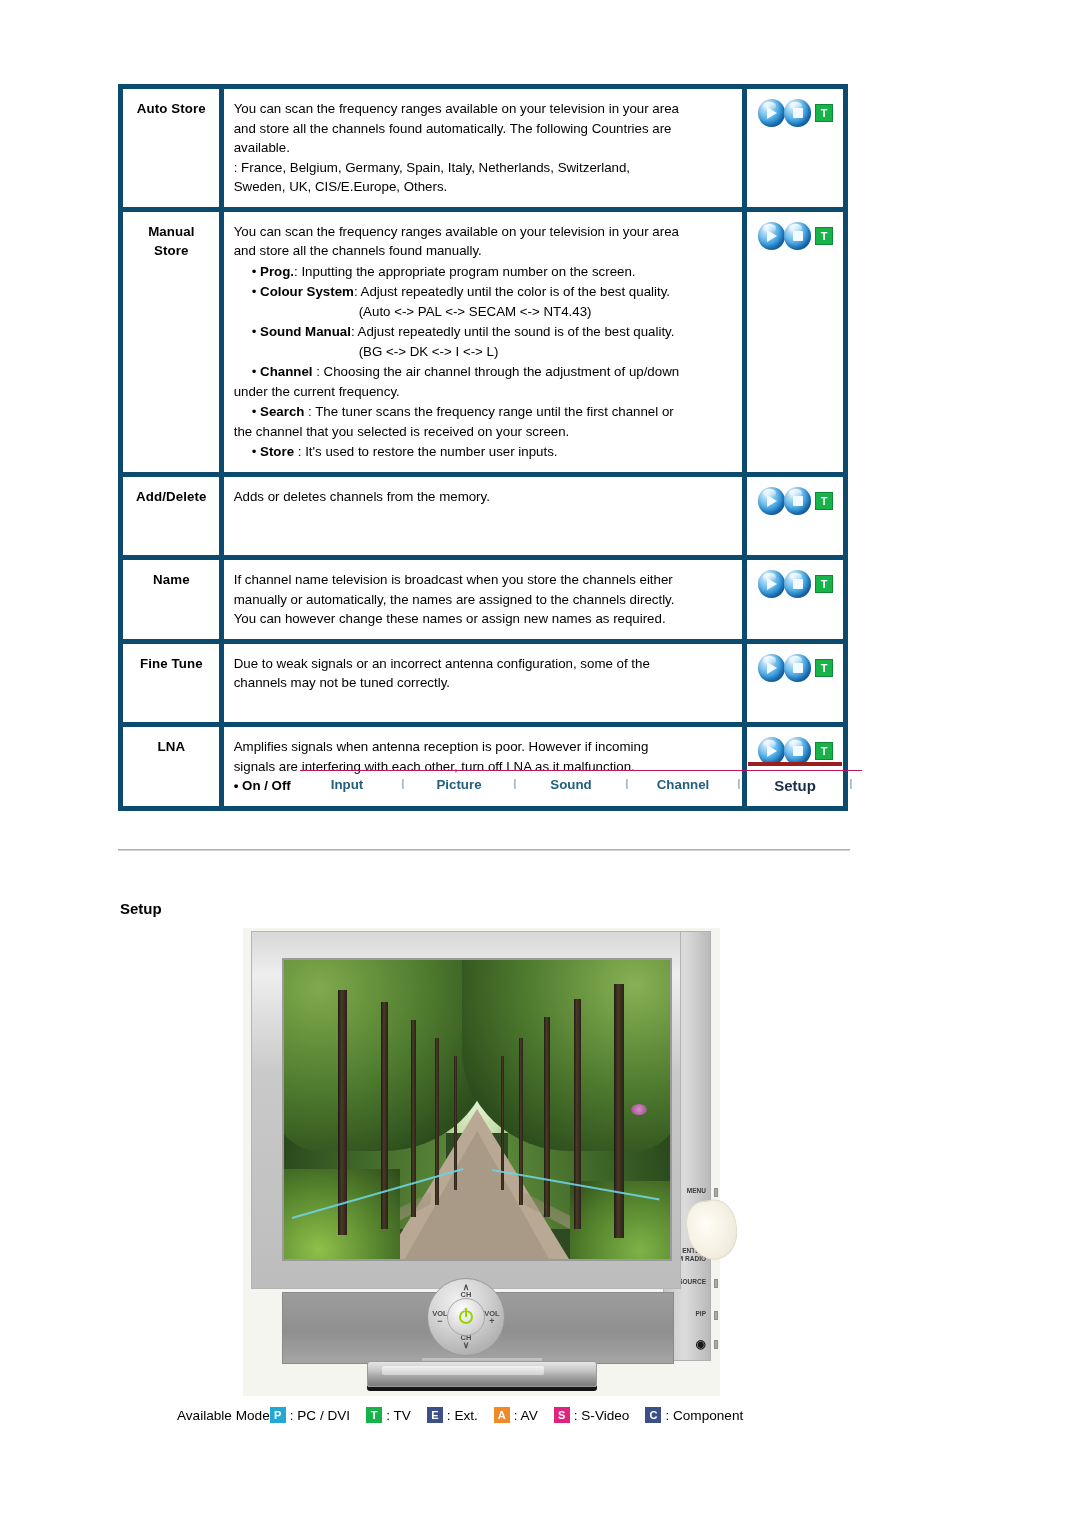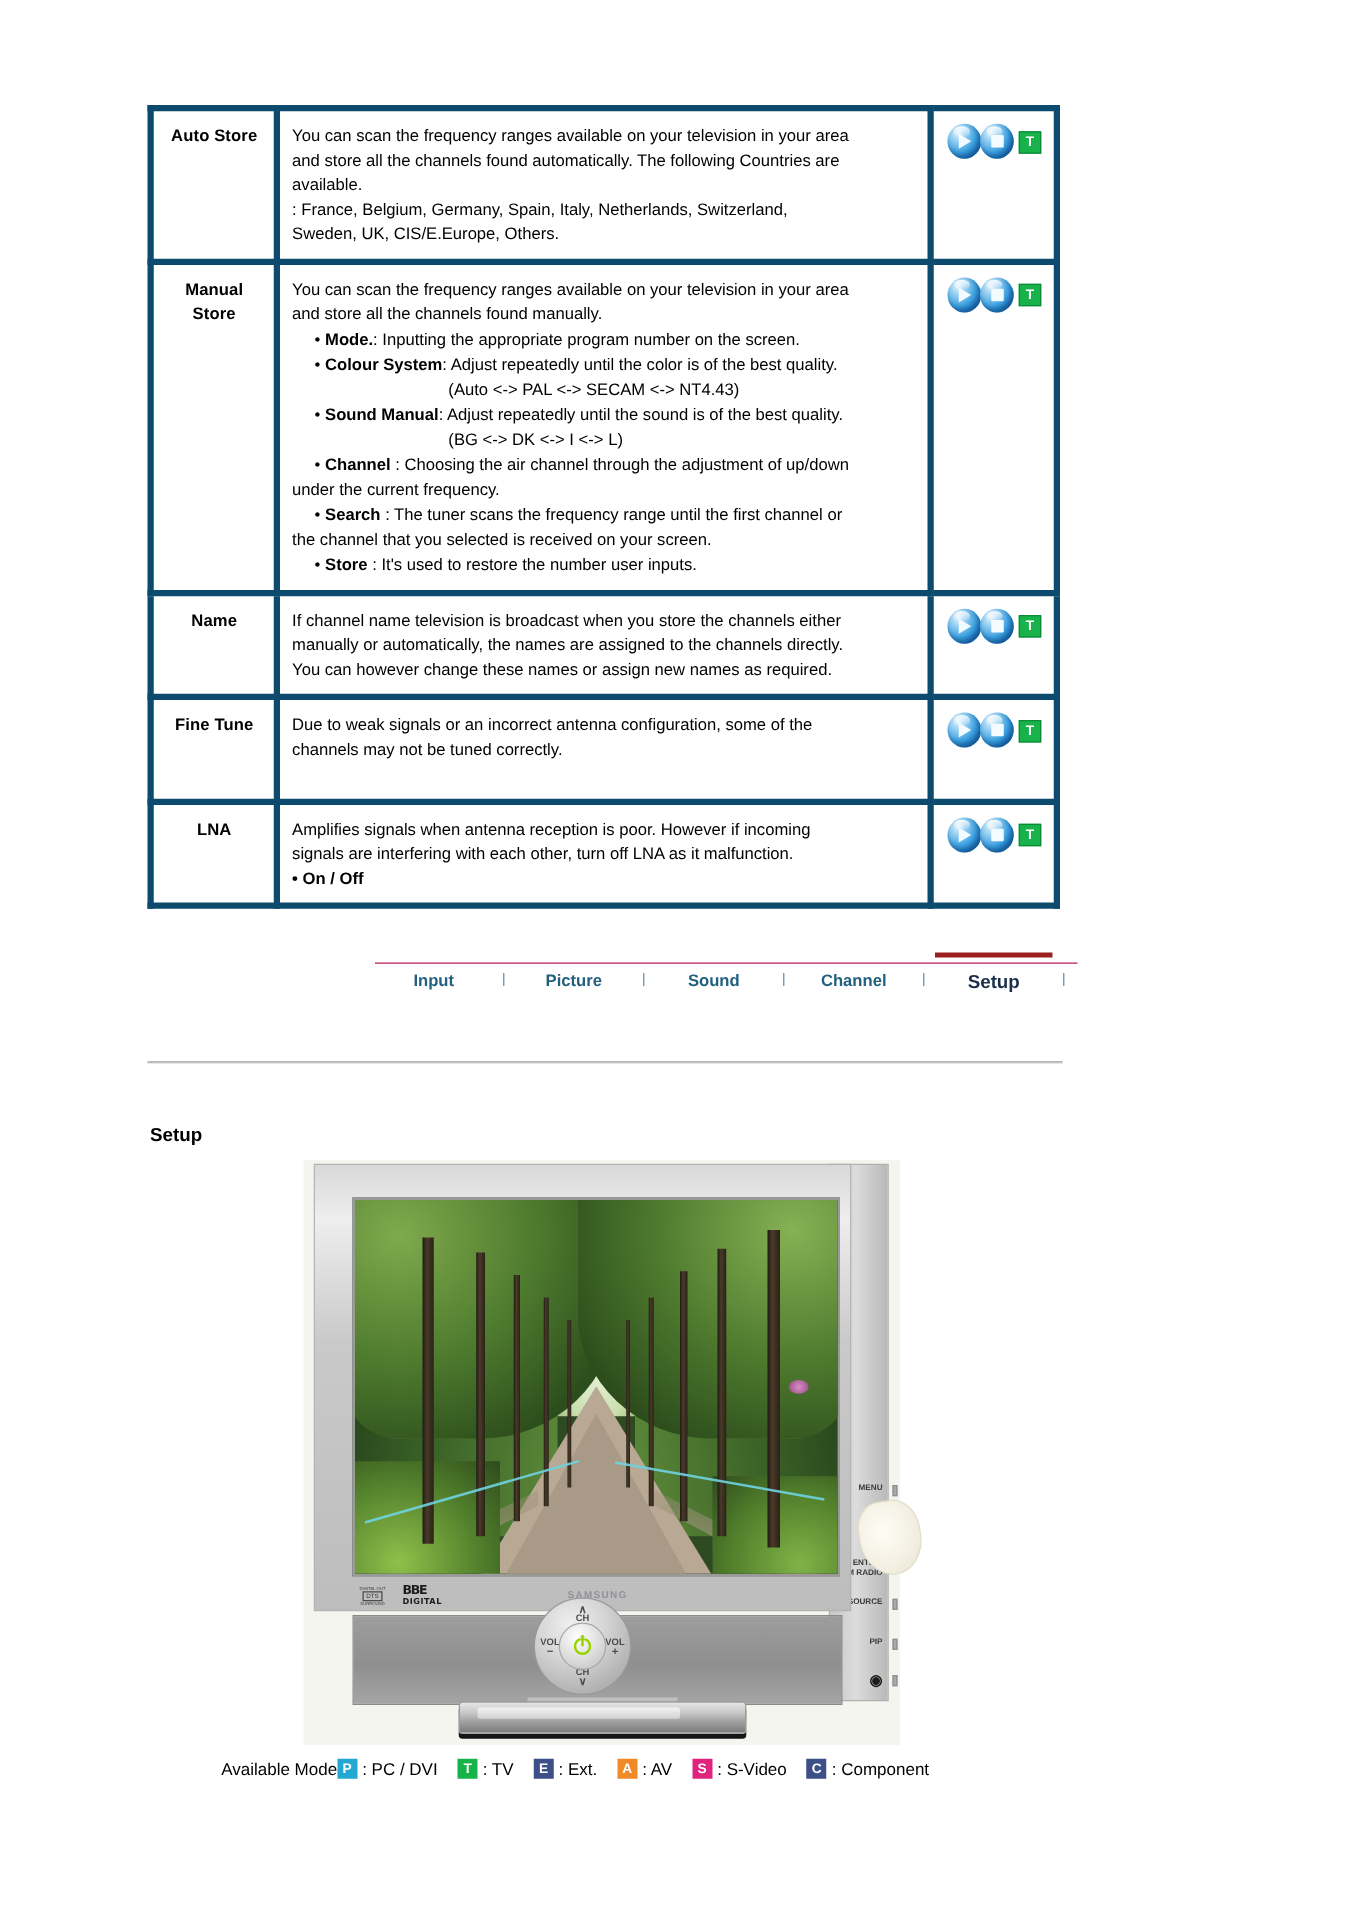--- a/index.html
+++ b/index.html
@@ -543,21 +543,21 @@
 
     <tr>
       <td class="label-cell">
         <div>Manual</div>
         <div>Store</div>
       </td>
       <td class="desc-cell">
         <p>You can scan the frequency ranges available on your television in your area</p>
         <p>and store all the channels found manually.</p>
 
-        <p class="bullet-line">•&nbsp;<b>Mode.</b><span>:</span><span> Inputting the appropriate program number on the screen.</span></p>
+        <p class="bullet-line">•&nbsp;<b>Prog.</b><span>:</span><span> Inputting the appropriate program number on the screen.</span></p>
 
         <p class="bullet-line">•&nbsp;<b>Colour System</b><span>:</span><span> Adjust repeatedly until the color is of the best quality.</span></p>
         <p class="indent2">(Auto &lt;-&gt; PAL &lt;-&gt; SECAM &lt;-&gt; NT4.43)</p>
 
         <p class="bullet-line">•&nbsp;<b>Sound Manual</b><span>:</span><span> Adjust repeatedly until the sound is of the best quality.</span></p>
         <p class="indent2">(BG &lt;-&gt; DK &lt;-&gt; I &lt;-&gt; L)</p>
 
         <p class="bullet-line">•&nbsp;<b>Channel</b><span> :</span><span> Choosing the air channel through the adjustment of up/down</span></p>
         <p>under the current frequency.</p>
 
@@ -569,20 +569,36 @@
       <td class="icon-cell">
         <span class="icon-stack">
           <span class="orb-row">
             <span class="orb"><span class="tri"></span></span><span class="orb"><span class="sq"></span></span>
           </span>
           <span class="badge-t">T</span>
         </span>
       </td>
     </tr>
 
+    <tr>
+      <td class="label-cell">Add/Delete</td>
+      <td class="desc-cell">
+        <p>Adds or deletes channels from the memory.</p>
+        <p>&nbsp;</p>
+          <p>&nbsp;</p>
+      </td>
+      <td class="icon-cell">
+        <span class="icon-stack">
+          <span class="orb-row">
+            <span class="orb"><span class="tri"></span></span><span class="orb"><span class="sq"></span></span>
+          </span>
+          <span class="badge-t">T</span>
+        </span>
+      </td>
+    </tr>
 
 
     <tr>
       <td class="label-cell">Name</td>
       <td class="desc-cell">
         <p>If channel name television is broadcast when you store the channels either</p>
         <p>manually or automatically, the names are assigned to the channels directly.</p>
         <p>You can however change these names or assign new names as required.</p>
       </td>
       <td class="icon-cell">
@@ -698,32 +714,20 @@
         <div class="trunk" style="right:23%;top:13%;width:7px;height:77%;"></div>
         <div class="trunk" style="right:31%;top:19%;width:6px;height:67%;"></div>
         <div class="trunk" style="right:38%;top:26%;width:4px;height:56%;"></div>
         <div class="trunk" style="right:43%;top:32%;width:3px;height:45%;"></div>
 
         <div class="rope" style="left:2%;top:86%;width:46%;transform:rotate(-16deg);"></div>
         <div class="rope" style="right:2%;top:70%;width:44%;transform:rotate(10deg);"></div>
       </div>
     </div>
 
-    <div class="logo-strip">
-      <div class="logo-dts">
-        <div>DIGITAL OUT</div>
-        <span class="box">DTS</span>
-        <div>SURROUND</div>
-      </div>
-      <div class="logo-bbe">
-        <span>BBE</span>
-        <span class="sub">DIGITAL</span>
-      </div>
-      <div class="brand">SAMSUNG</div>
-    </div>
 
     <div class="ctrl-panel"></div>
 
     <div class="dpad">
       <div class="dp-lbl dp-ch-up">
         <span class="chev">∧</span>
         <span>CH</span>
       </div>
       <div class="dp-lbl dp-vol-dn">
         <span>VOL</span>

